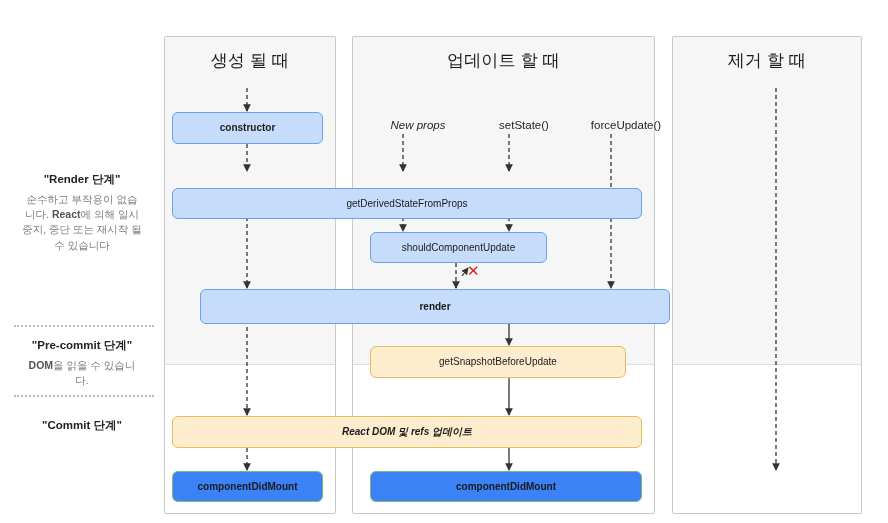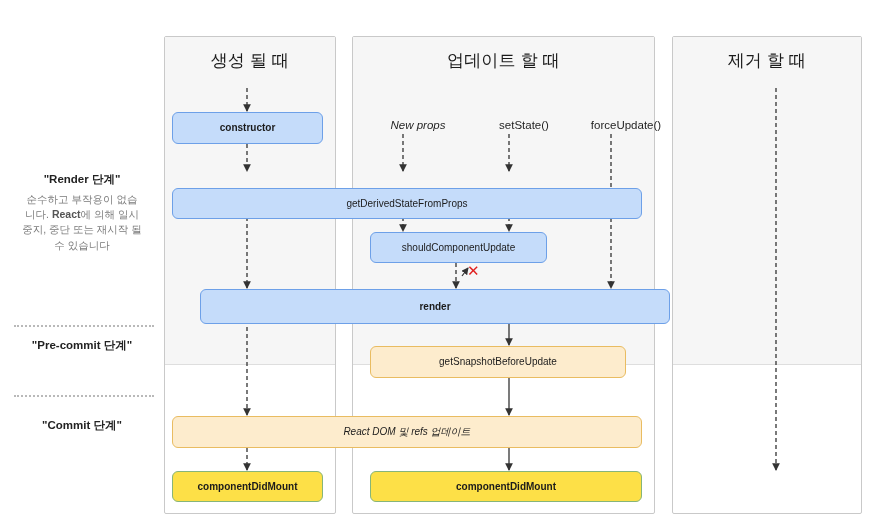--- a/index.html
+++ b/index.html
@@ -79,21 +79,21 @@
     align-items: center;
     justify-content: center;
     font-size: 10px;
     color: #1b1b1b;
     text-align: center;
     line-height: 1.2;
     z-index: 5;
   }
   .box.blue   { background: #c5dcfa; border: 1px solid #6da0e8; }
   .box.yellow { background: #fdeccd; border: 1px solid #e9bc61; }
-  .box.green  { background: #fde047; border: 1px solid #86b579; }
+  .box.green  { background: #3b82f6; border: 1px solid #86b579; }
   .box.bold   { font-weight: bold; }
   .box.italic { font-style: italic; }
 
   
   .trigger {
     position: absolute;
     font-size: 11.5px;
     color: #1f1f1f;
     text-align: center;
     white-space: nowrap;
@@ -144,20 +144,24 @@
       <span>니다. </span><b>React</b><span>에 의해 일시</span><br>
       <span>중지, 중단 또는 재시작 될</span><br>
       <span>수 있습니다</span>
     </div>
   </div>
 
   <div class="phase-rule" style="top:325px;"></div>
 
   <div class="phase" style="top:338px;">
     <div class="phase-title">"Pre-commit 단계"</div>
+    <div class="phase-desc">
+      <b>DOM</b><span>을 읽을 수 있습니</span><br>
+      <span>다.</span>
+    </div>
   </div>
 
   <div class="phase-rule" style="top:395px;"></div>
 
   <div class="phase" style="top:418px;">
     <div class="phase-title">"Commit 단계"</div>
   </div>
 
   <svg class="conn" style="left:0; top:0; width:888px; height:523px;" viewBox="0 0 888 523">
     <defs>
@@ -212,21 +216,21 @@
   <div class="box blue bold" style="left:172px; top:112px; width:151px; height:32px;">constructor</div>
 
   <div class="box blue" style="left:172px; top:188px; width:470px; height:31px;">getDerivedStateFromProps</div>
 
   <div class="box blue" style="left:370px; top:232px; width:177px; height:31px;">shouldComponentUpdate</div>
 
   <div class="box blue bold" style="left:172px; top:289px; width:470px; height:35px;margin-left:28px;">render</div>
 
   <div class="box yellow" style="left:370px; top:346px; width:256px; height:32px;">getSnapshotBeforeUpdate</div>
 
-  <div class="box yellow italic" style="left:172px; top:416px; width:470px; height:32px;">React DOM 및 refs 업데이트</div>
+  <div class="box yellow italic" style="left:172px; top:416px; width:470px; height:32px;font-weight:bold;">React DOM 및 refs 업데이트</div>
 
   <div class="box green bold" style="left:172px; top:471px; width:151px; height:31px;">componentDidMount</div>
 
   <div class="box green bold" style="left:370px; top:471px; width:272px; height:31px;">componentDidMount</div>
 
 
   <div class="redx" style="left:467px; top:264px;">✕</div>
 
 </div>
 

